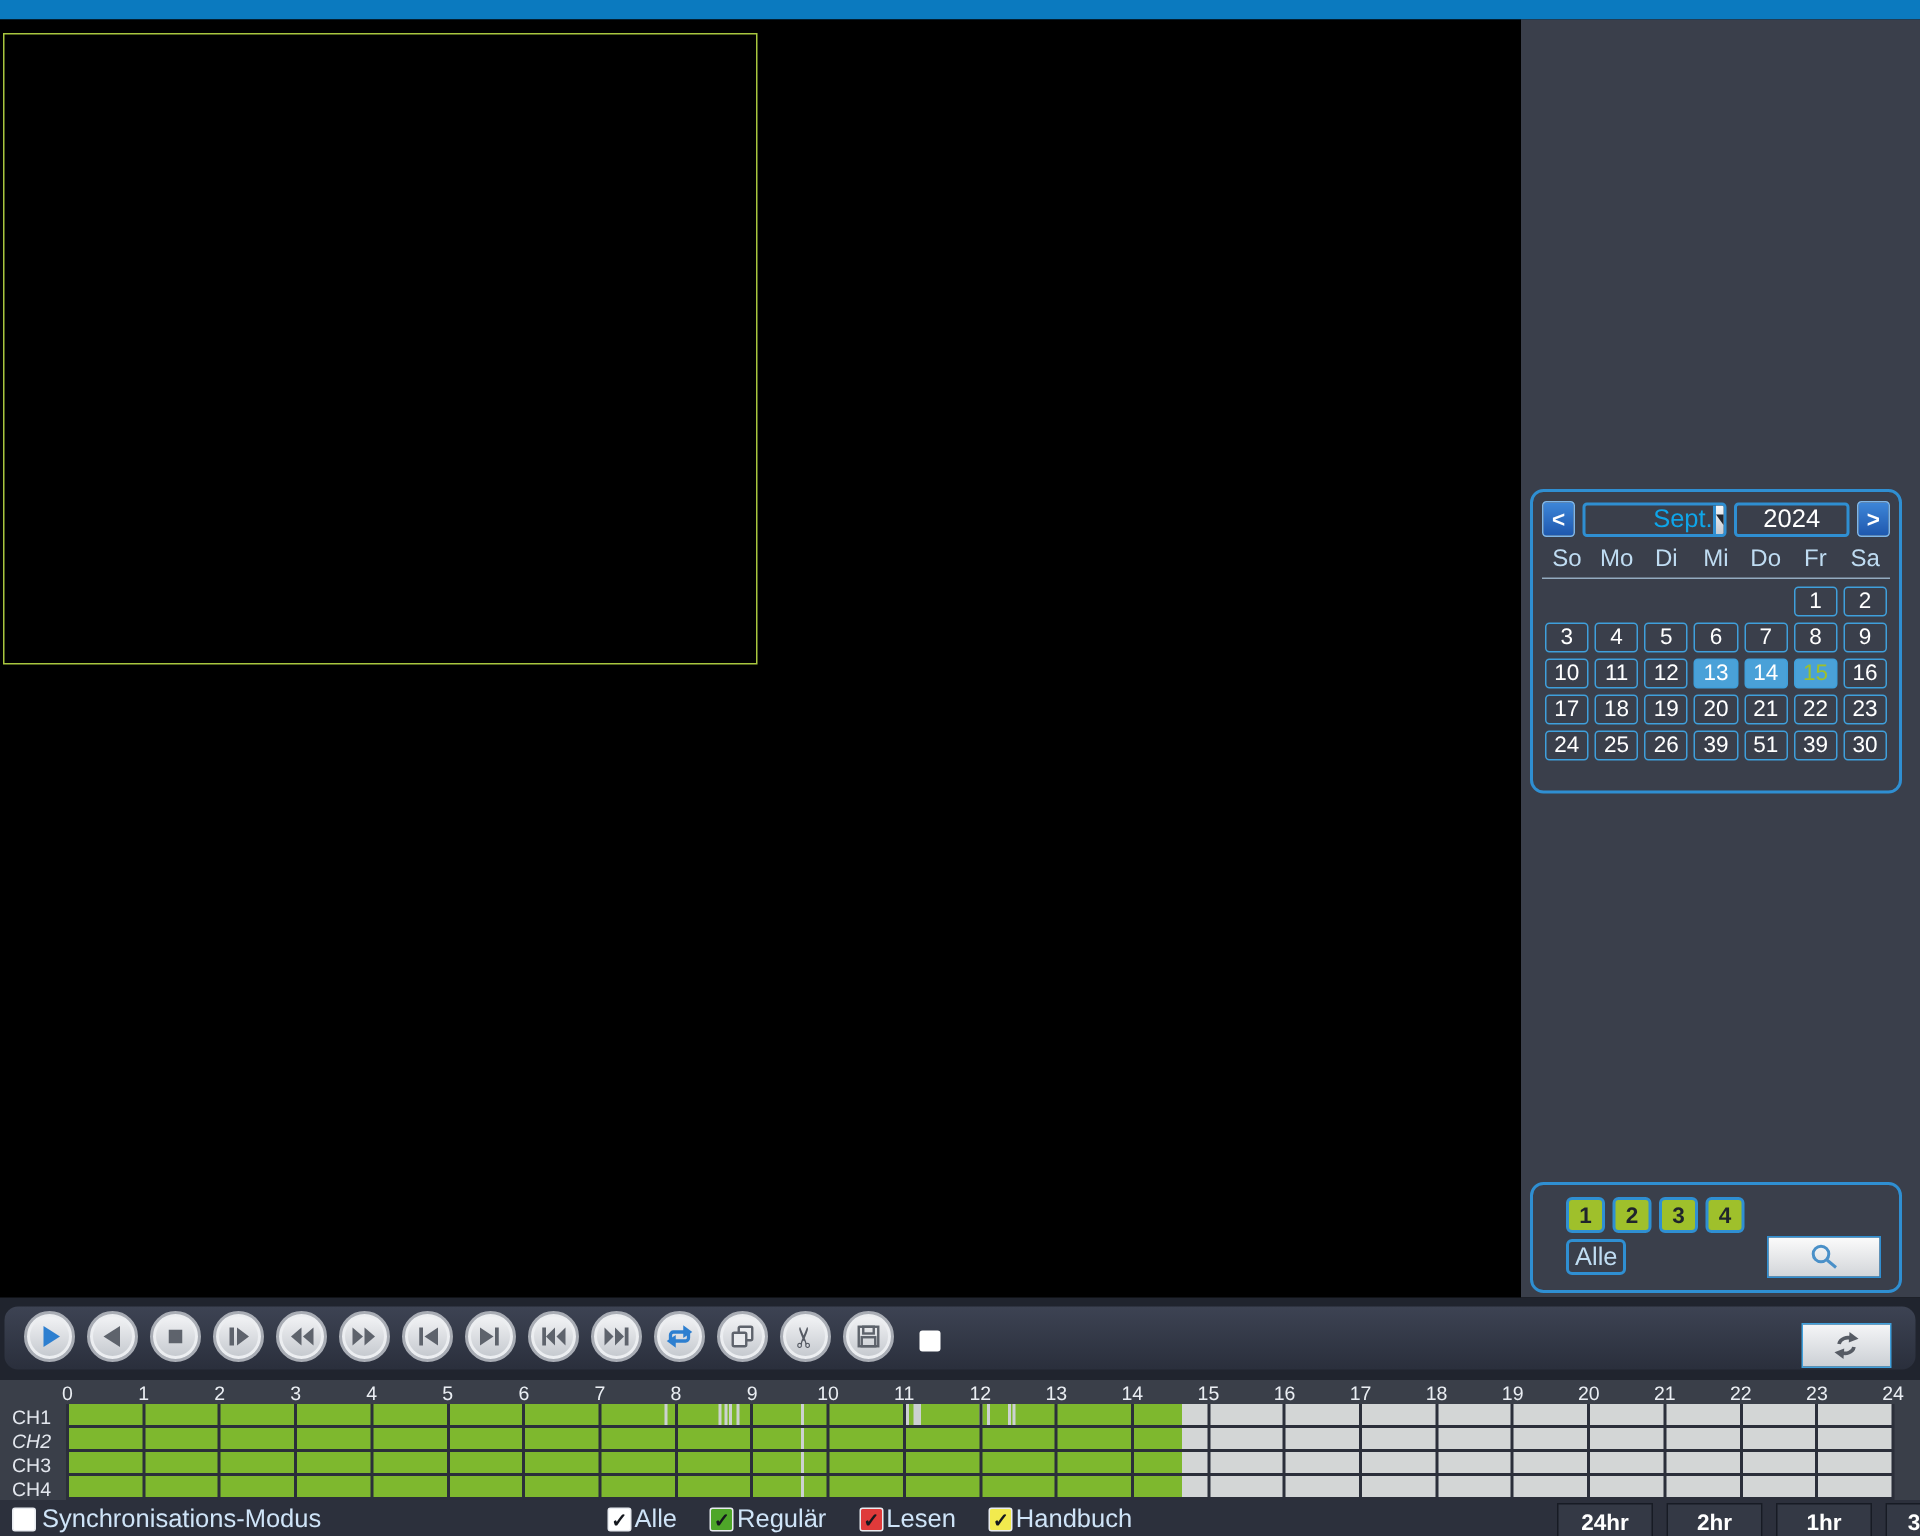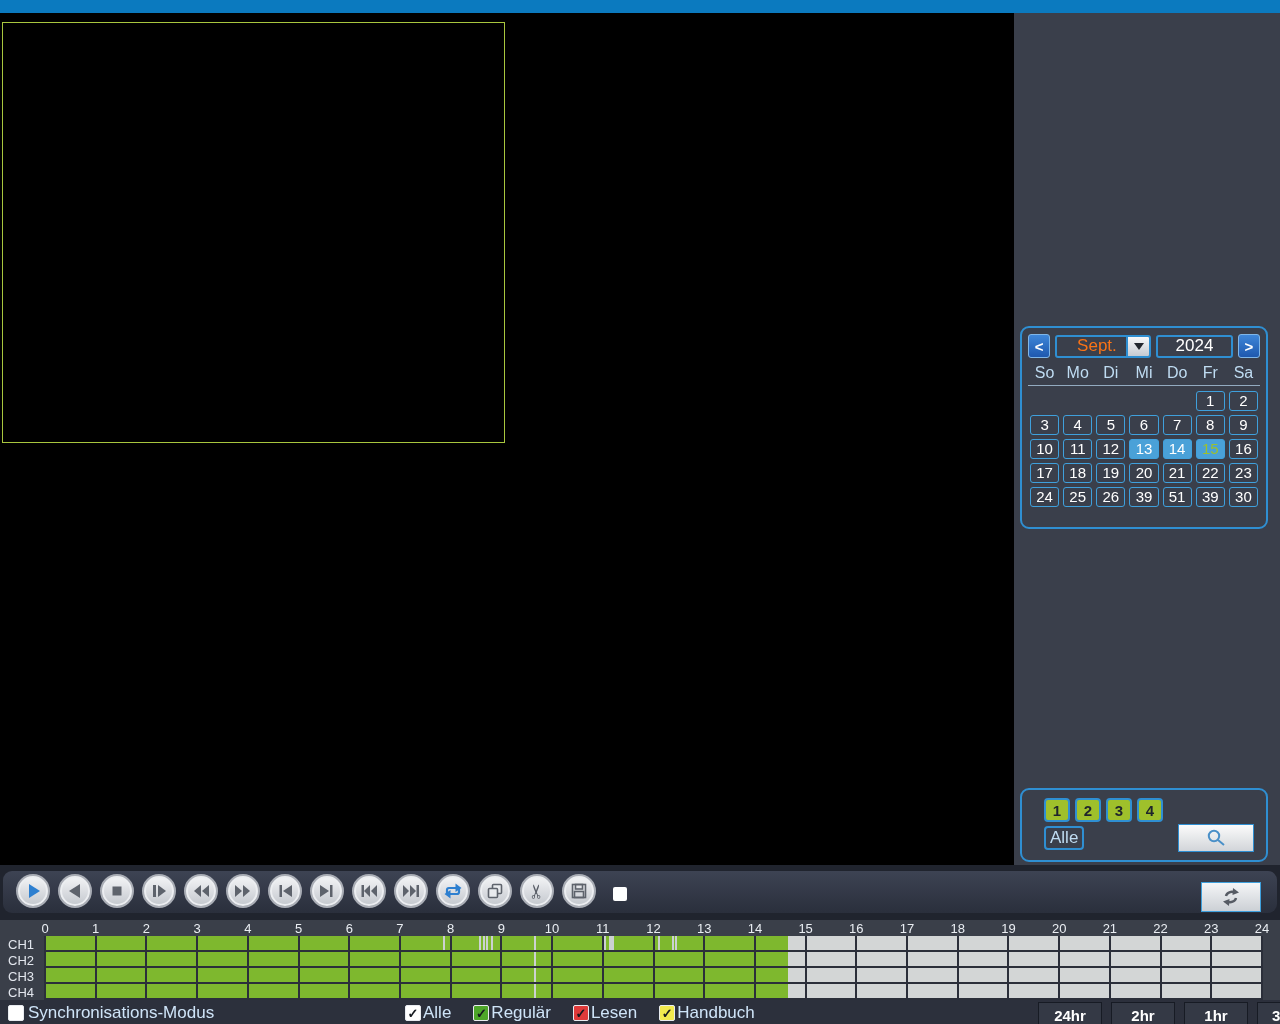--- a/index.html
+++ b/index.html
@@ -18,21 +18,21 @@
   .dd-btn{width:21px;height:100%;background:linear-gradient(180deg,#f7f8fa,#c6cad1);border-left:2px solid #2f8fd2;
           display:flex;align-items:center;justify-content:center;}
   .tri-down{width:0;height:0;border-left:5px solid transparent;border-right:5px solid transparent;border-top:7px solid #22262e;}
   
   .cal-panel{left:6px;top:313px;width:248px;height:203px;padding:6px 6px 0;}
   .cal-head{display:flex;align-items:center;gap:5px;height:24px;}
   .nav-btn{width:21px;height:22px;border:1px solid #7fb6e8;border-radius:3px;color:#fff;font-size:15px;font-weight:bold;
            background:linear-gradient(180deg,#3e86d8,#1e58ae);display:flex;align-items:center;justify-content:center;}
   .month-select{width:100px;height:23px;border:2px solid #2f8fd2;border-radius:3px;display:flex;align-items:center;
                 overflow:hidden;box-sizing:border-box;}
-  .month-select .val{flex:1;color:#f97316;font-size:17px;padding-left:20px;}
+  .month-select .val{flex:1;color:#0ea5e9;font-size:17px;padding-left:5px;margin-left:40px;}
   .year-box{width:80px;height:23px;border:2px solid #2f8fd2;border-radius:3px;color:#fff;font-size:17px;
             display:flex;align-items:center;justify-content:center;box-sizing:border-box;}
   .weekdays{display:grid;grid-template-columns:repeat(7,1fr);margin-top:6px;color:#bfdcf2;font-size:16px;text-align:center;}
   .cal-hr{border:0;border-top:1px solid #93abc0;margin:3px 0 5px;}
   .cal-grid{display:grid;grid-template-columns:repeat(7,1fr);gap:4px;padding:0 2px;}
   .cal-day{height:18px;border:1px solid #3fa0dc;border-radius:3px;color:#fff;font-size:15px;line-height:18px;text-align:center;}
   .cal-day.sel{background:#4aa1d8;}
   .cal-day.active{background:#4aa1d8;color:#9fc02b;}
   .cal-empty{height:18px;}
   
@@ -324,21 +324,21 @@
         <span class="hlabel" style="left: 957.75px;">18</span>
         <span class="hlabel" style="left: 1008.46px;">19</span>
         <span class="hlabel" style="left: 1059.17px;">20</span>
         <span class="hlabel" style="left: 1109.88px;">21</span>
         <span class="hlabel" style="left: 1160.58px;">22</span>
         <span class="hlabel" style="left: 1211.29px;">23</span>
         <span class="hlabel" style="left: 1262px;">24</span>
       </div>
     <div id="ch-labels">
         <span class="chlabel" style="top: 17px;">CH1</span>
-        <span class="chlabel" style="top: 33px;">CH2</span>
+        <span class="chlabel" style="top: 33px; font-style: italic;">CH2</span>
         <span class="chlabel" style="top: 49px;">CH3</span>
         <span class="chlabel" style="top: 65px;">CH4</span>
       </div>
     <div class="plot" id="plot">
         <div class="trow" style="top: 0px;">
           <div class="seg" style="left: 0px; width: 61.0417%; background: rgb(126, 184, 46);"></div>
           <div class="seg" style="left: 61.0417%; right: 0px; background: rgb(211, 214, 214);"></div>
           <div class="seg" style="left: 32.7083%; width: 2.02833px; background: rgb(204, 209, 209);"></div>
           <div class="seg" style="left: 35.6667%; width: 2.02833px; background: rgb(204, 209, 209);"></div>
           <div class="seg" style="left: 35.9583%; width: 2.02833px; background: rgb(204, 209, 209);"></div>

